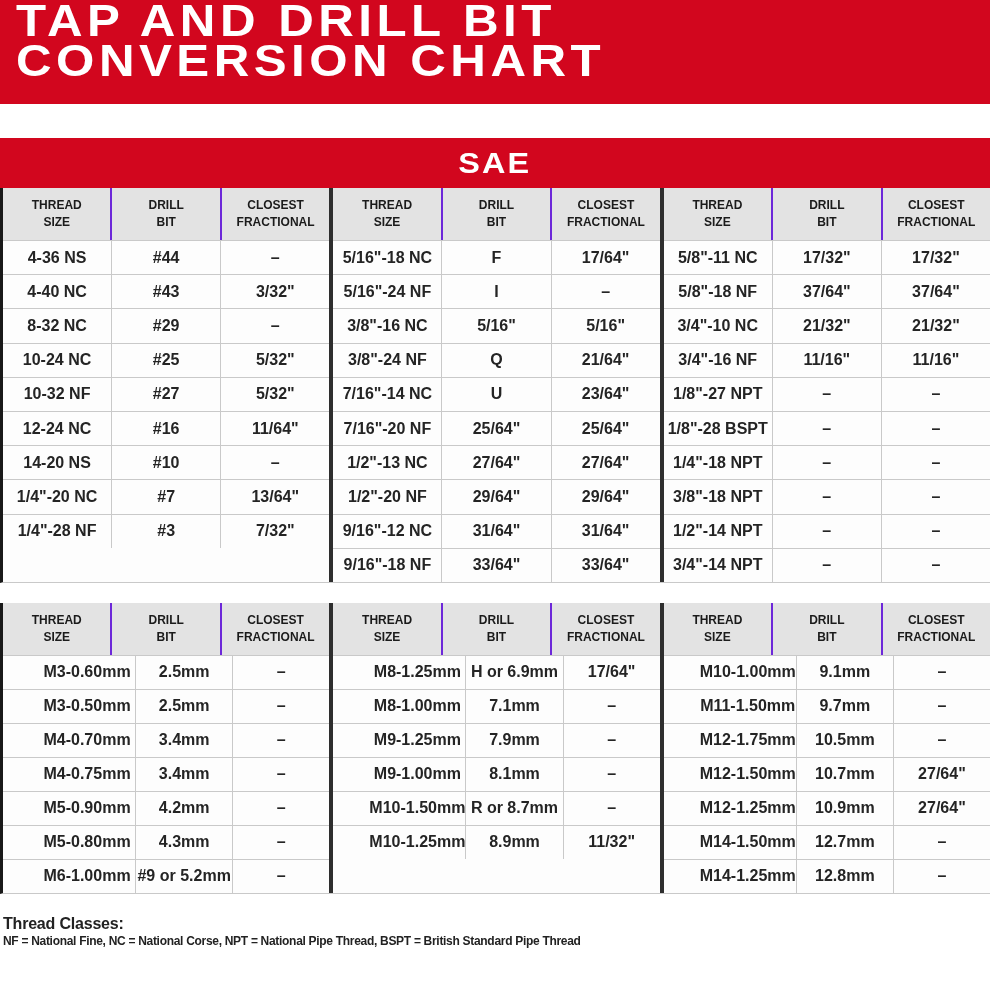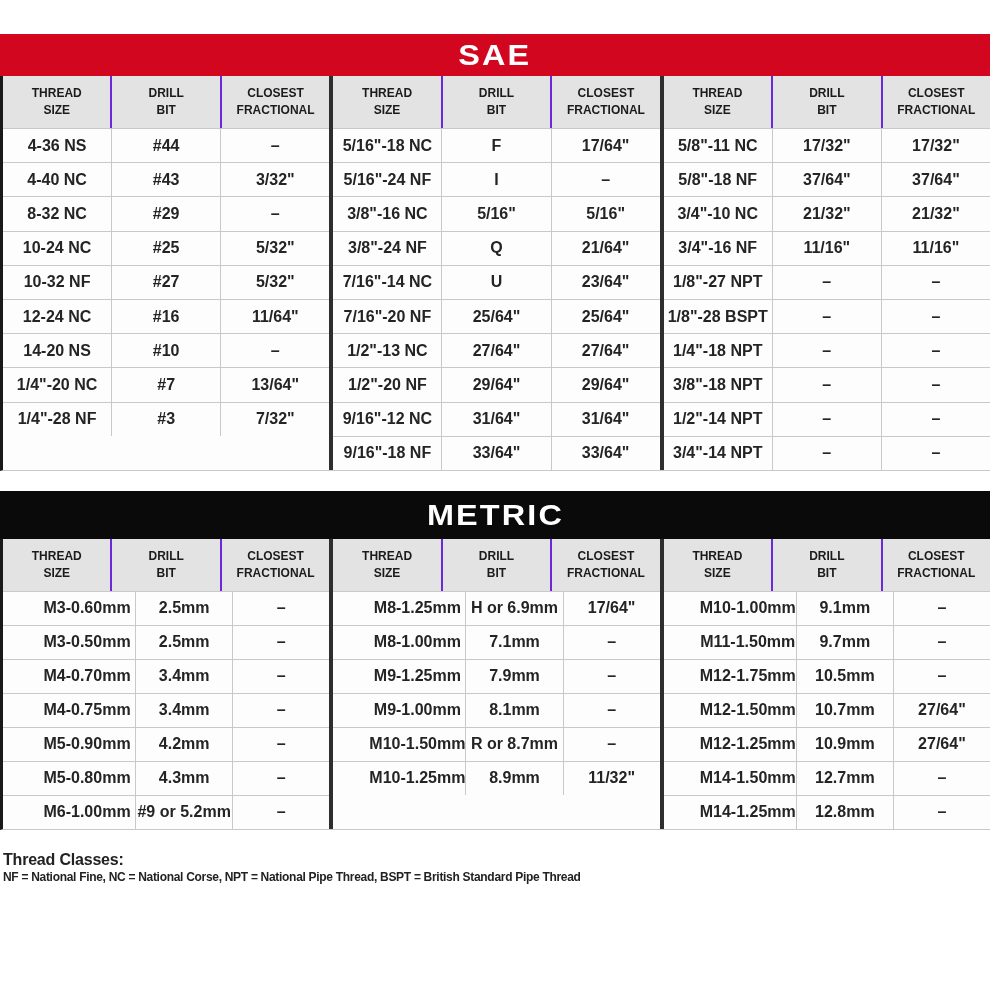--- a/index.html
+++ b/index.html
@@ -20,21 +20,21 @@
   .banner{height:104px;background:var(--brand-red);padding:1px 0 0 16px;overflow:hidden;}
   .banner-line{
     color:#ffffff;font-weight:bold;font-size:44px;line-height:40px;
     letter-spacing:4px;transform:scaleX(1.12);transform-origin:left center;
     white-space:nowrap;
   }
   
   .section.sae{margin-top:34px;}
   .section.metric{margin-top:20px;}
   .bar{display:flex;align-items:center;justify-content:center;}
-  .bar.red{height:42px;background:var(--brand-red);justify-content:center;}
+  .bar.red{height:50px;background:var(--brand-red);justify-content:center;}
   .bar.black{height:48px;background:var(--bar-black);}
   .bar span{
     color:#ffffff;font-weight:bold;font-size:30px;letter-spacing:2px;
     transform:scaleX(1.08);white-space:nowrap;
   }
   
   .table{display:flex;border-left:3px solid #191919;border-bottom:1px solid var(--grid-line);background:#fdfdfd;}
   .group{flex:1 1 0;min-width:0;}
   .group + .group{border-left:4px solid var(--group-divider);}
   .header-row{display:flex;background:var(--header-gray);height:52px;}
@@ -54,20 +54,24 @@
   
   .footer{margin-top:22px;padding-left:3px;}
   .footer-heading{font-size:16px;font-weight:bold;line-height:16px;letter-spacing:-0.2px;}
   .footer-line{font-size:12px;font-weight:bold;line-height:15px;margin-top:2px;letter-spacing:-0.3px;white-space:nowrap;}
 </style>
 </head>
 <body>
 
 <div class="page">
 
+  <header class="banner">
+    <div class="banner-line">TAP AND DRILL BIT</div>
+    <div class="banner-line">CONVERSION CHART</div>
+  </header>
 
   <section class="section sae">
     <div class="bar red">
       <span>SAE</span>
     </div>
     <div class="table">
         <div class="group">
           <div class="header-row">
             <div class="hcell">
               <div class="hline">THREAD</div>
@@ -257,23 +261,20 @@
           <div class="row">
             <div class="cell">3/4"-14 NPT</div>
             <div class="cell">–</div>
             <div class="cell">–</div>
           </div>
         </div>
       </div>
   </section>
 
   <section class="section metric">
-    <div class="bar black">
-      <span>METRIC</span>
-    </div>
     <div class="table">
         <div class="group">
           <div class="header-row">
             <div class="hcell">
               <div class="hline">THREAD</div>
               <div class="hline">SIZE</div>
             </div>
             <div class="hcell">
               <div class="hline">DRILL</div>
               <div class="hline">BIT</div>

